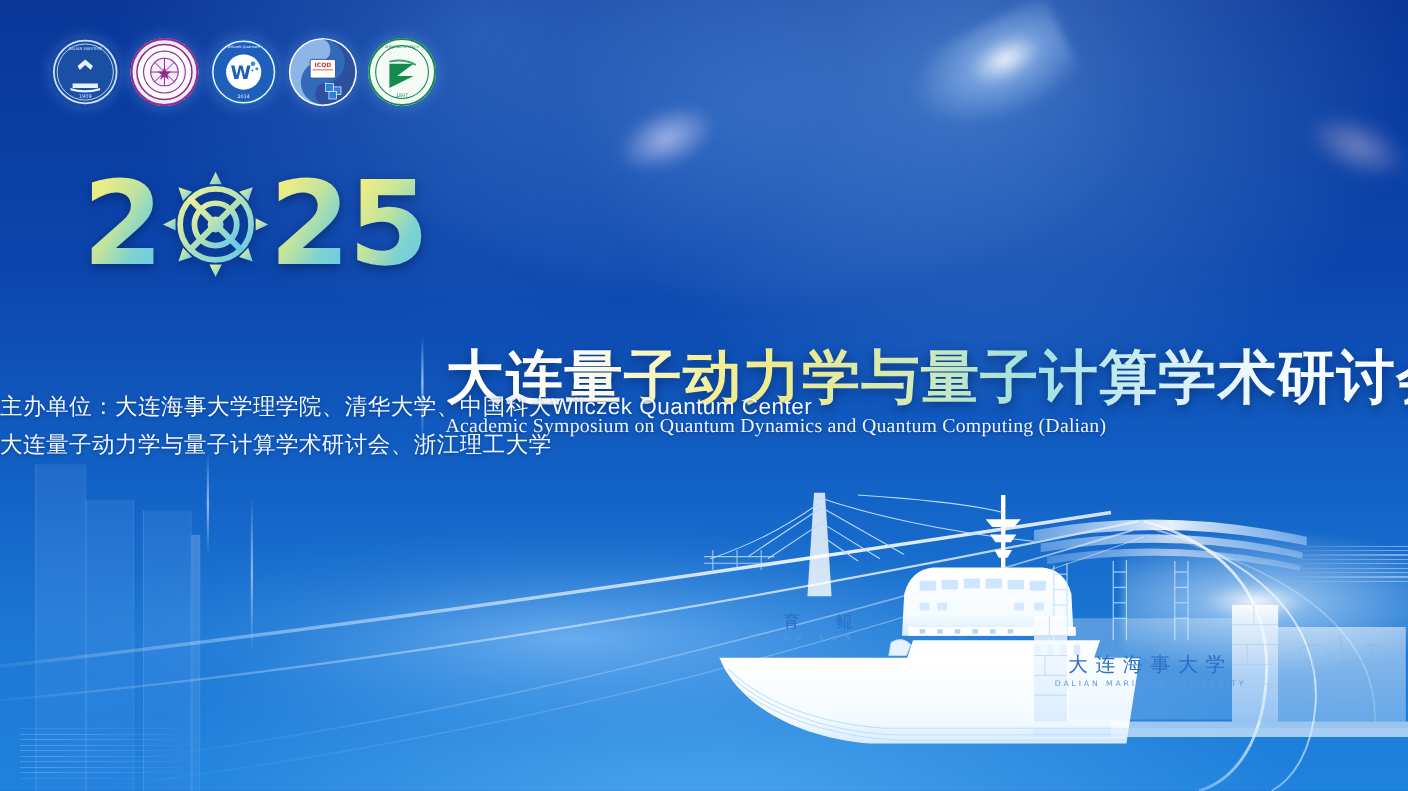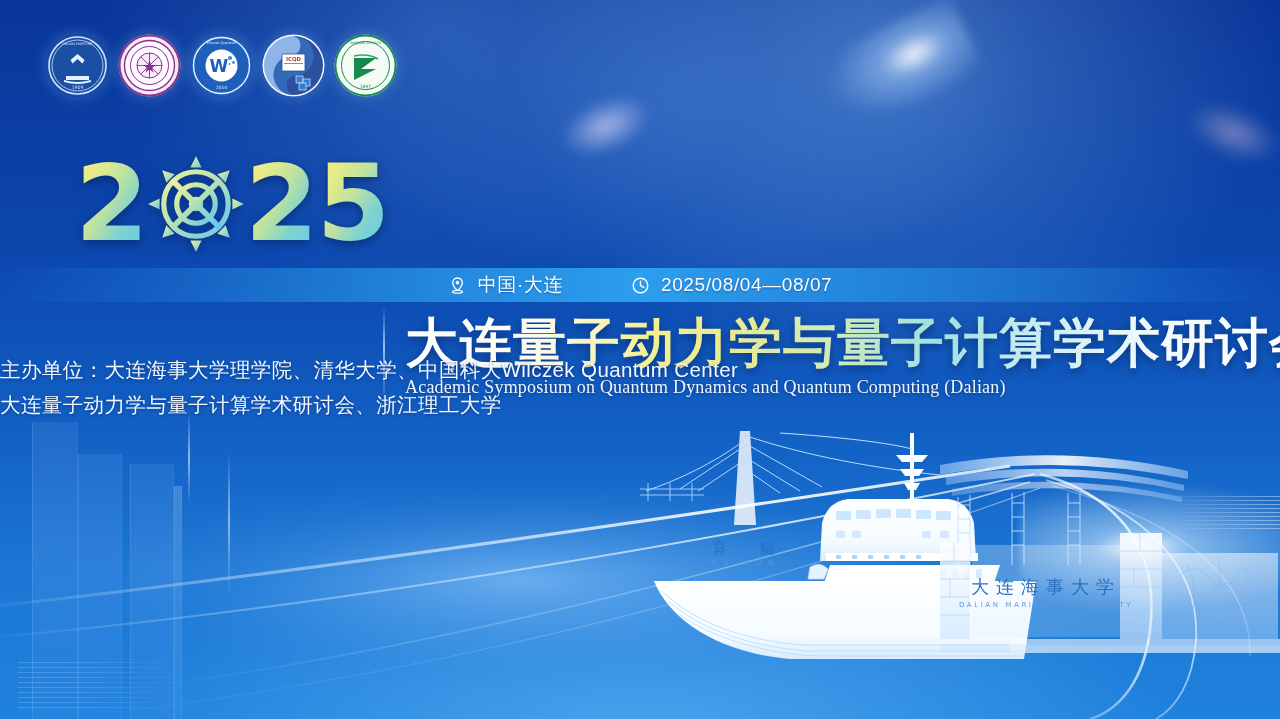--- a/index.html
+++ b/index.html
@@ -102,21 +102,21 @@
   .binfo{ display:flex; align-items:center; gap:11px; color:#ffffff; font-size:19px; letter-spacing:.6px;
           text-shadow:0 1px 2px rgba(6,40,100,.45); }
   .binfo svg{ display:block; }
 
   
   .orgs{ position:absolute; left:0; top:352px; width:1280px; text-align:left;
          color:#f2f8ff; font-size:20.5px; line-height:35px; letter-spacing:.4px;
          text-shadow:0 1px 3px rgba(4,32,92,.5); }
 
   
-  .scene{ position:absolute; left:640px; top:415px; width:640px; height:279px;text-align:center; }
+  .scene{ position:absolute; left:640px; top:432px; width:640px; height:279px;text-align:center; }
 </style>
 </head>
 <body>
 
 <div class="poster">
 
   <div class="halo"></div>
   <div class="rays"></div>
   <div class="glow-a"></div>
   <div class="glow-b"></div>
@@ -274,37 +274,20 @@
       <span class="ydig">2</span>
       <span class="ydig">5</span>
     </div>
 
     <div class="divider"></div>
 
     <div class="cn-title">大连量子动力学与量子计算学术研讨会</div>
     <div class="en-title">Academic Symposium on Quantum Dynamics and Quantum Computing (Dalian)</div>
   </div>
 
-  <div class="band">
-    <div class="binfo">
-      <svg width="19" height="19" viewBox="0 0 24 24">
-        <path d="M12 2.5c-3.3 0-6 2.6-6 5.9 0 4.3 6 10.1 6 10.1s6-5.8 6-10.1c0-3.3-2.7-5.9-6-5.9z" fill="none" stroke="#ffffff" stroke-width="1.7"></path>
-        <circle cx="12" cy="8.4" r="2.3" fill="#ffffff"></circle>
-        <ellipse cx="12" cy="20" rx="6.4" ry="1.8" fill="none" stroke="#ffffff" stroke-width="1.5"></ellipse>
-      </svg>
-      <span>中国·大连</span>
-    </div>
-    <div class="binfo">
-      <svg width="19" height="19" viewBox="0 0 24 24">
-        <circle cx="12" cy="12" r="9.2" fill="none" stroke="#ffffff" stroke-width="1.8"></circle>
-        <path d="M12 6.6V12l4 2.4" fill="none" stroke="#ffffff" stroke-width="1.8" stroke-linecap="round"></path>
-      </svg>
-      <span>2025/08/04—08/07</span>
-    </div>
-  </div>
 
   <div class="orgs">
     <div>主办单位：大连海事大学理学院、清华大学、中国科大Wilczek Quantum Center</div>
     <div>大连量子动力学与量子计算学术研讨会、浙江理工大学</div>
   </div>
 
   <div class="scene">
     <svg width="640" height="279" viewBox="0 0 640 279">
       <defs>
         <linearGradient id="hull" x1="0" y1="0" x2="0" y2="1">

